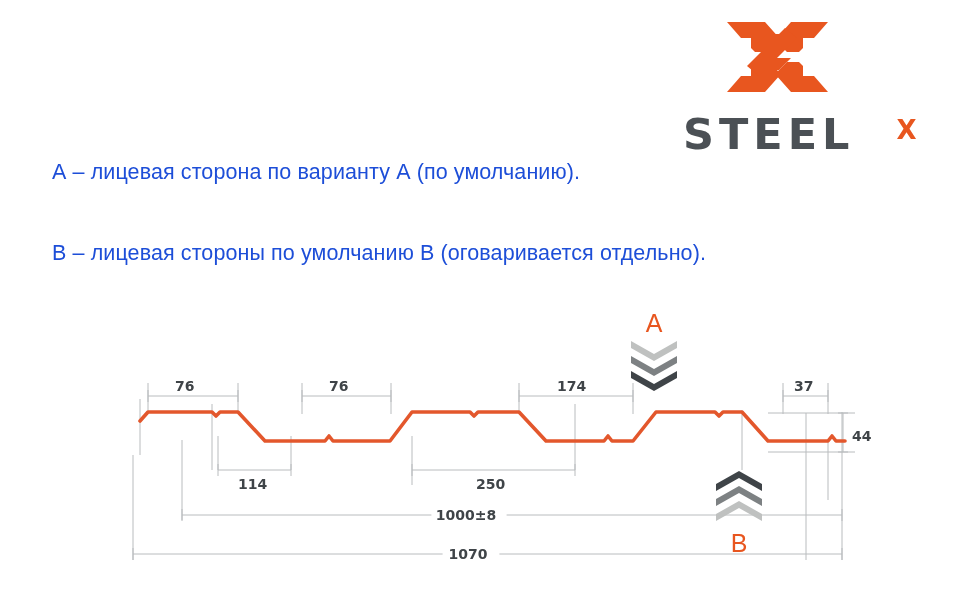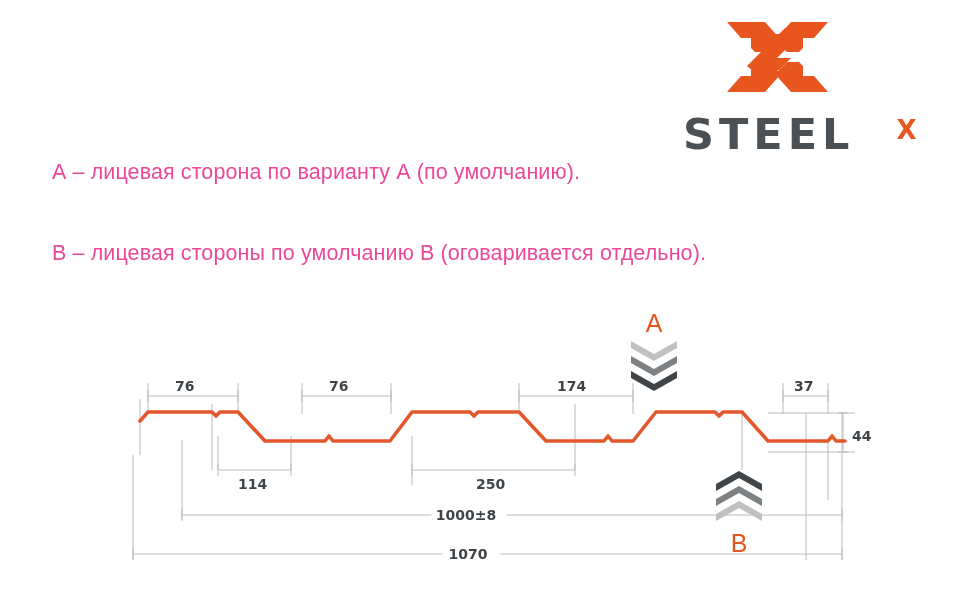--- a/index.html
+++ b/index.html
@@ -60,21 +60,21 @@
     top: -13px;
     left: 2px;
   }
 
   
   .caption {
     position: absolute;
     left: 52px;
     font-family: "Liberation Sans", sans-serif;
     font-size: 21.5px;
-    color: #ec4899;
+    color: #1d4ed8;
     white-space: nowrap;
     letter-spacing: 0.1px;
   }
   .caption-a { top: 160px; }
   .caption-b { top: 241px; }
 
   
   .drawing {
     position: absolute;
     left: 0;

